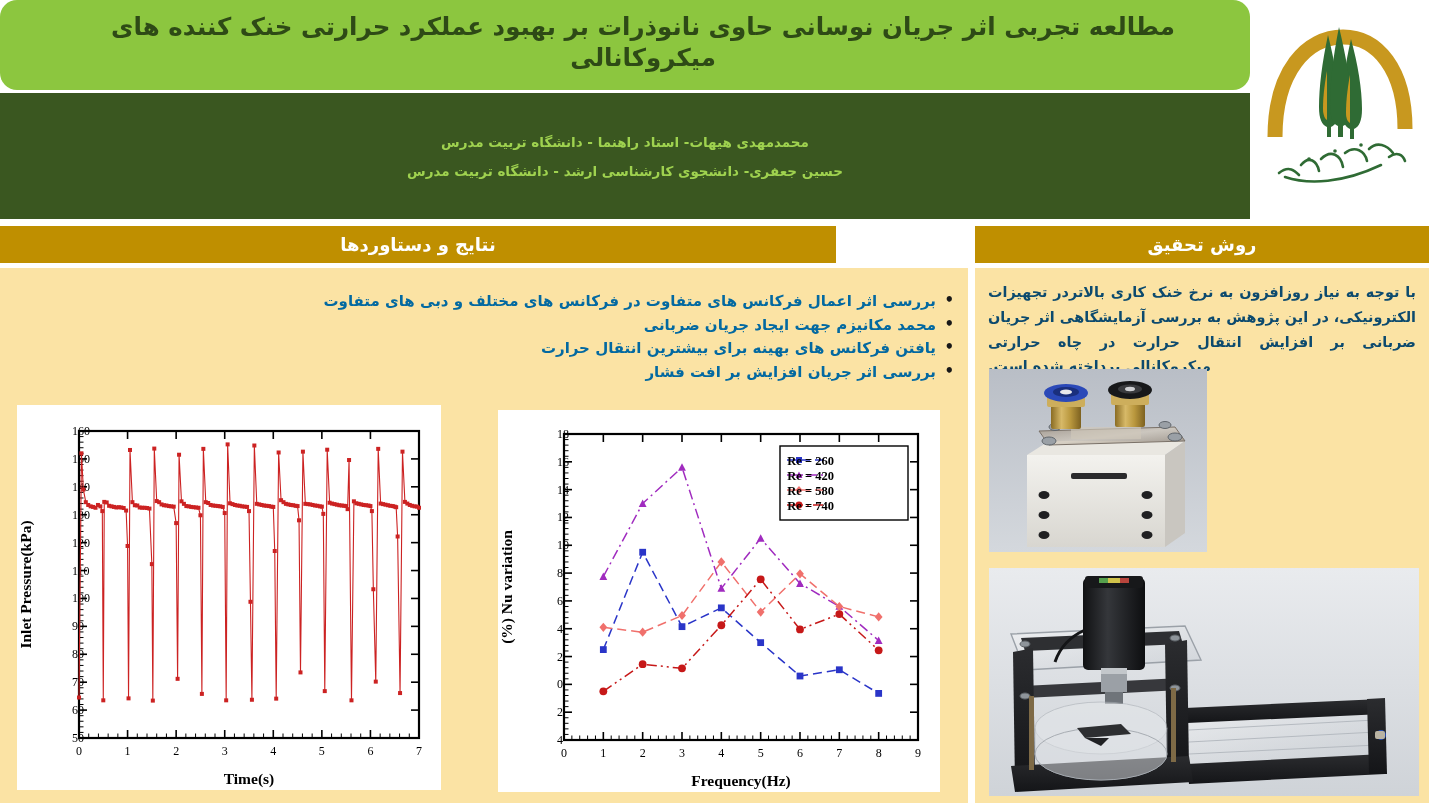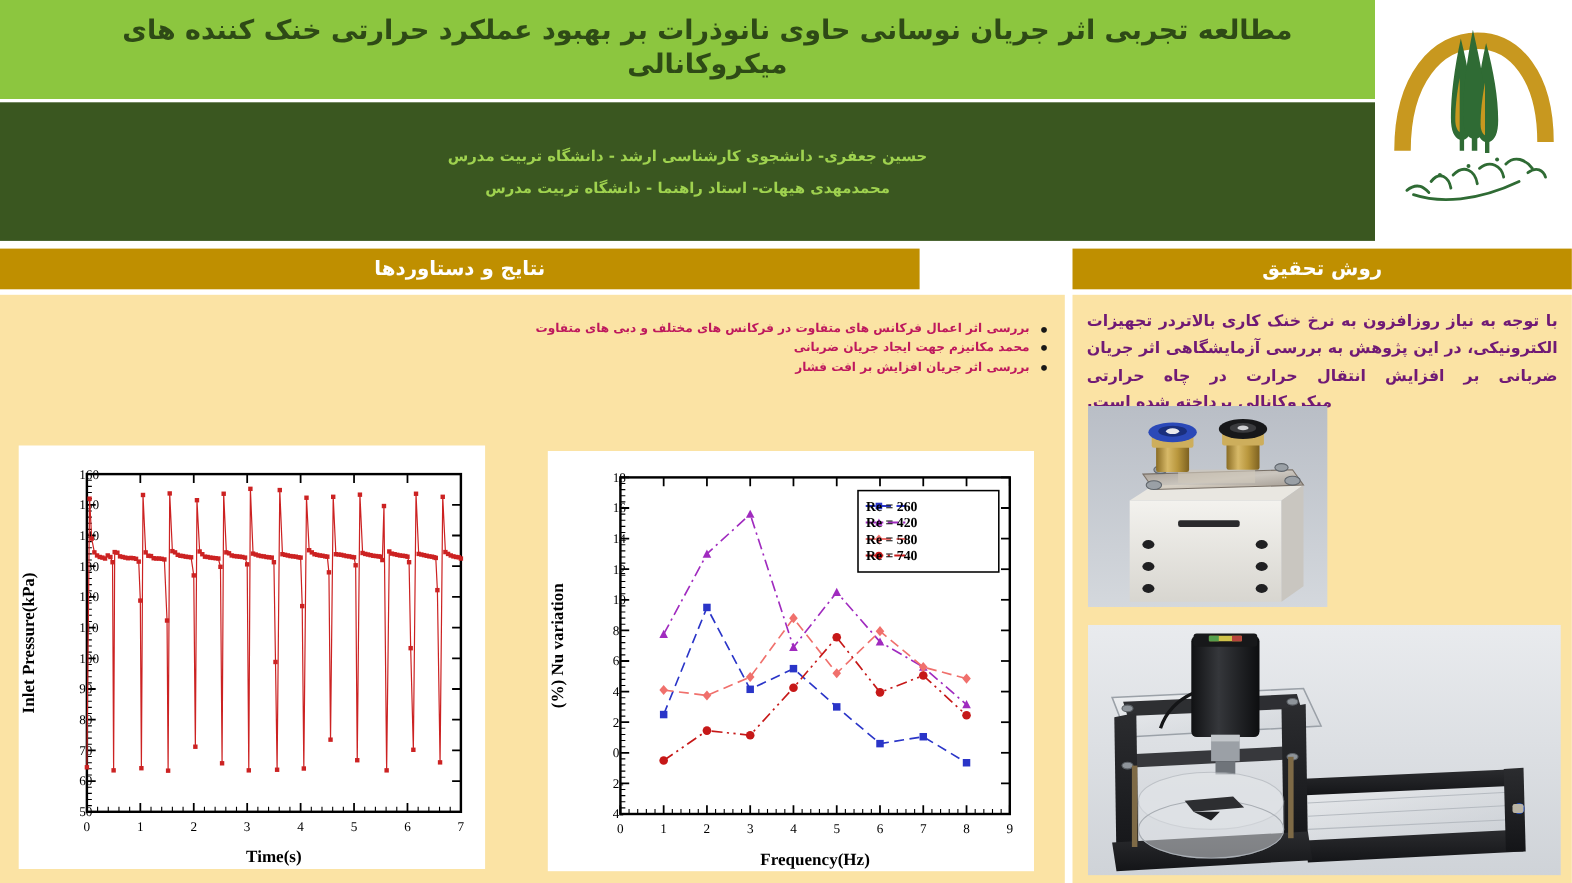--- a/index.html
+++ b/index.html
@@ -10,21 +10,21 @@
     font-family:"DejaVu Sans","Liberation Sans",sans-serif;
     overflow:hidden;position:relative;
   }
   .poster{position:absolute;inset:0;}
 
   
   .title-bar{
     position:absolute;left:0;top:0;width:1250px;height:90px;
     background:#8CC63F;
     display:flex;align-items:center;justify-content:center;
-    box-sizing:border-box;padding:2px 24px 6px 60px;
+    box-sizing:border-box;padding:2px 24px 6px 60px;border-radius:17px;
   }
   .title-text{
     color:#2E4A16;font-weight:bold;font-size:24.5px;line-height:1.26;
     text-align:center;direction:rtl;letter-spacing:-0.2px;
   }
   .authors-bar{
     position:absolute;left:0;top:93px;width:1250px;height:126px;
     background:#3A5720;
     display:flex;flex-direction:column;align-items:center;justify-content:center;
     box-sizing:border-box;gap:13px;
@@ -59,32 +59,32 @@
   #panel-results{left:0;top:268px;width:968px;height:535px;}
   #panel-method{left:975px;top:268px;width:454px;height:535px;}
 
   
   .bullets{
     position:absolute;right:14px;top:22px;width:680px;
     direction:rtl;text-align:right;
     list-style:none;margin:0;padding:0;
   }
   .bullets li{
-    color:#be185d;font-size:11px;font-weight:bold;line-height:1.58;
+    color:#0369a1;font-size:15px;font-weight:bold;line-height:1.58;
     position:relative;padding-right:18px;white-space:nowrap;
   }
   .bullets li::before{
     content:"•";position:absolute;right:0;top:-1px;font-size:15px;color:#181818;
   }
 
   
   .method-text{
     position:absolute;right:13px;top:12px;width:428px;
     direction:rtl;text-align:justify;text-align-last:left;
-    color:#701a75;font-size:14.4px;font-weight:bold;line-height:1.72;
+    color:#0c4a6e;font-size:14.4px;font-weight:bold;line-height:1.72;
   }
 
   
   .chart-card{position:absolute;background:#ffffff;}
   #chart1-card{left:17px;top:405px;width:424px;height:385px;}
   #chart2-card{left:498px;top:410px;width:442px;height:382px;}
 
   svg.plot{display:block;}
   .tlabel{font-family:"Liberation Serif","DejaVu Serif",serif;font-size:12px;fill:#000;}
   .axtitle{font-family:"Liberation Serif","DejaVu Serif",serif;font-size:15.5px;font-weight:bold;fill:#000;}
@@ -99,22 +99,22 @@
 </head>
 <body>
 
 <div class="poster">
 
   <div class="title-bar">
     <div class="title-text">مطالعه تجربی اثر جریان نوسانی حاوی نانوذرات بر بهبود عملکرد حرارتی خنک کننده های میکروکانالی</div>
   </div>
 
   <div class="authors-bar">
+    <div class="author-line">محمدمهدی هیهات- استاد راهنما - دانشگاه تربیت مدرس</div>
     <div class="author-line">حسین جعفری- دانشجوی کارشناسی ارشد - دانشگاه تربیت مدرس</div>
-    <div class="author-line">محمدمهدی هیهات- استاد راهنما - دانشگاه تربیت مدرس</div>
   </div>
 
   <div class="logo-area">
     <div class="logo-wrap">
       <svg class="logo-svg" width="150" height="170" viewBox="0 0 150 170">
 
         <path d="M10 112 C10 46 42 12 78 12 C112 12 140 44 140 104" fill="none" stroke="#C8981F" stroke-width="15" stroke-linecap="butt"></path>
 
         <g fill="#2F6B34">
           <path d="M63 10 C57 38 54 62 54 82 C54 94 57 100 62 102 L62 112 L66 112 L66 102 C71 100 74 94 74 82 C74 62 70 38 63 10 Z"></path>
@@ -150,20 +150,21 @@
   </div>
   <div class="sec-bar" id="sec-method">
     <span>روش تحقیق</span>
   </div>
 
   <div class="panel" id="panel-results">
 
     <ul class="bullets">
       <li>بررسی اثر اعمال فرکانس های متفاوت در فرکانس های مختلف و دبی های متفاوت</li>
       <li>محمد مکانیزم جهت ایجاد جریان ضربانی</li>
+      <li>یافتن فرکانس های بهینه برای بیشترین انتقال حرارت</li>
       <li>بررسی اثر جریان افزایش بر افت فشار</li>
     </ul>
 
   </div>
 
   <div class="chart-card" id="chart1-card">
     <svg class="plot" id="svg-chart1" width="424" height="385" viewBox="0 0 424 385">
         <rect x="62" y="26" width="340" height="307" fill="none" stroke="#000" stroke-width="2.2"></rect>
         <line x1="62" y1="333" x2="70" y2="333" stroke="#000" stroke-width="1.6"></line>
         <line x1="402" y1="333" x2="394" y2="333" stroke="#000" stroke-width="1.6"></line>

